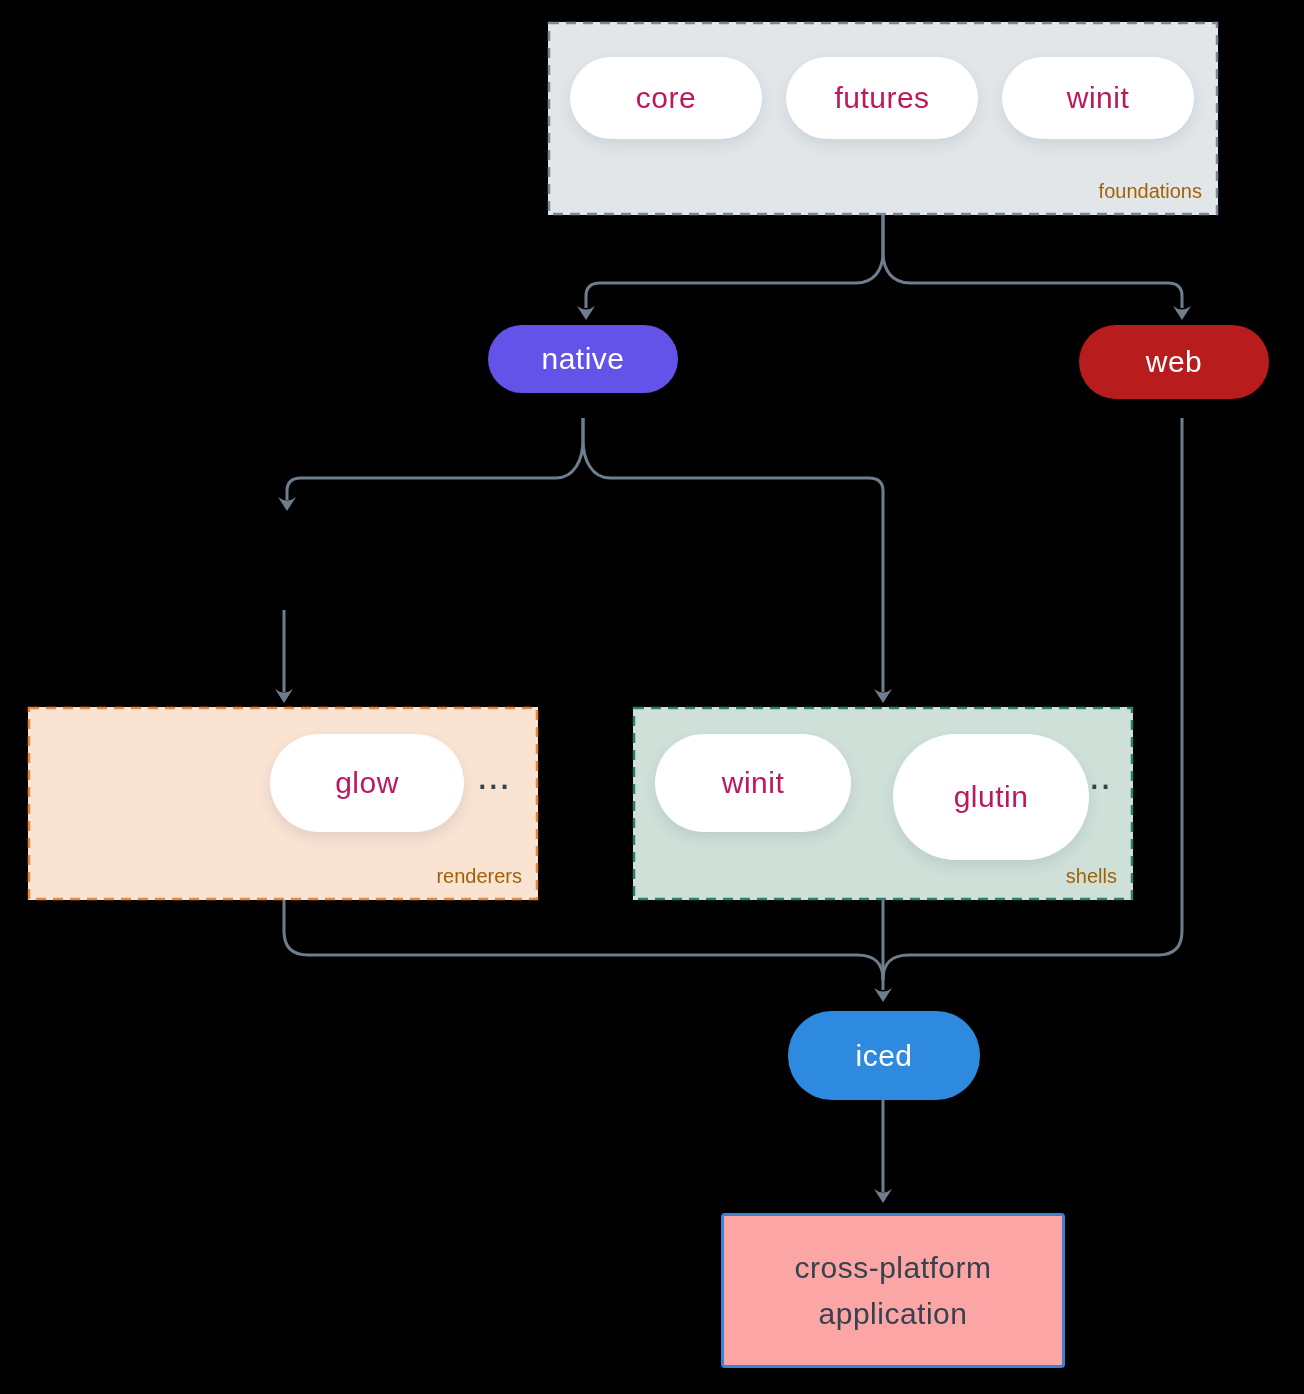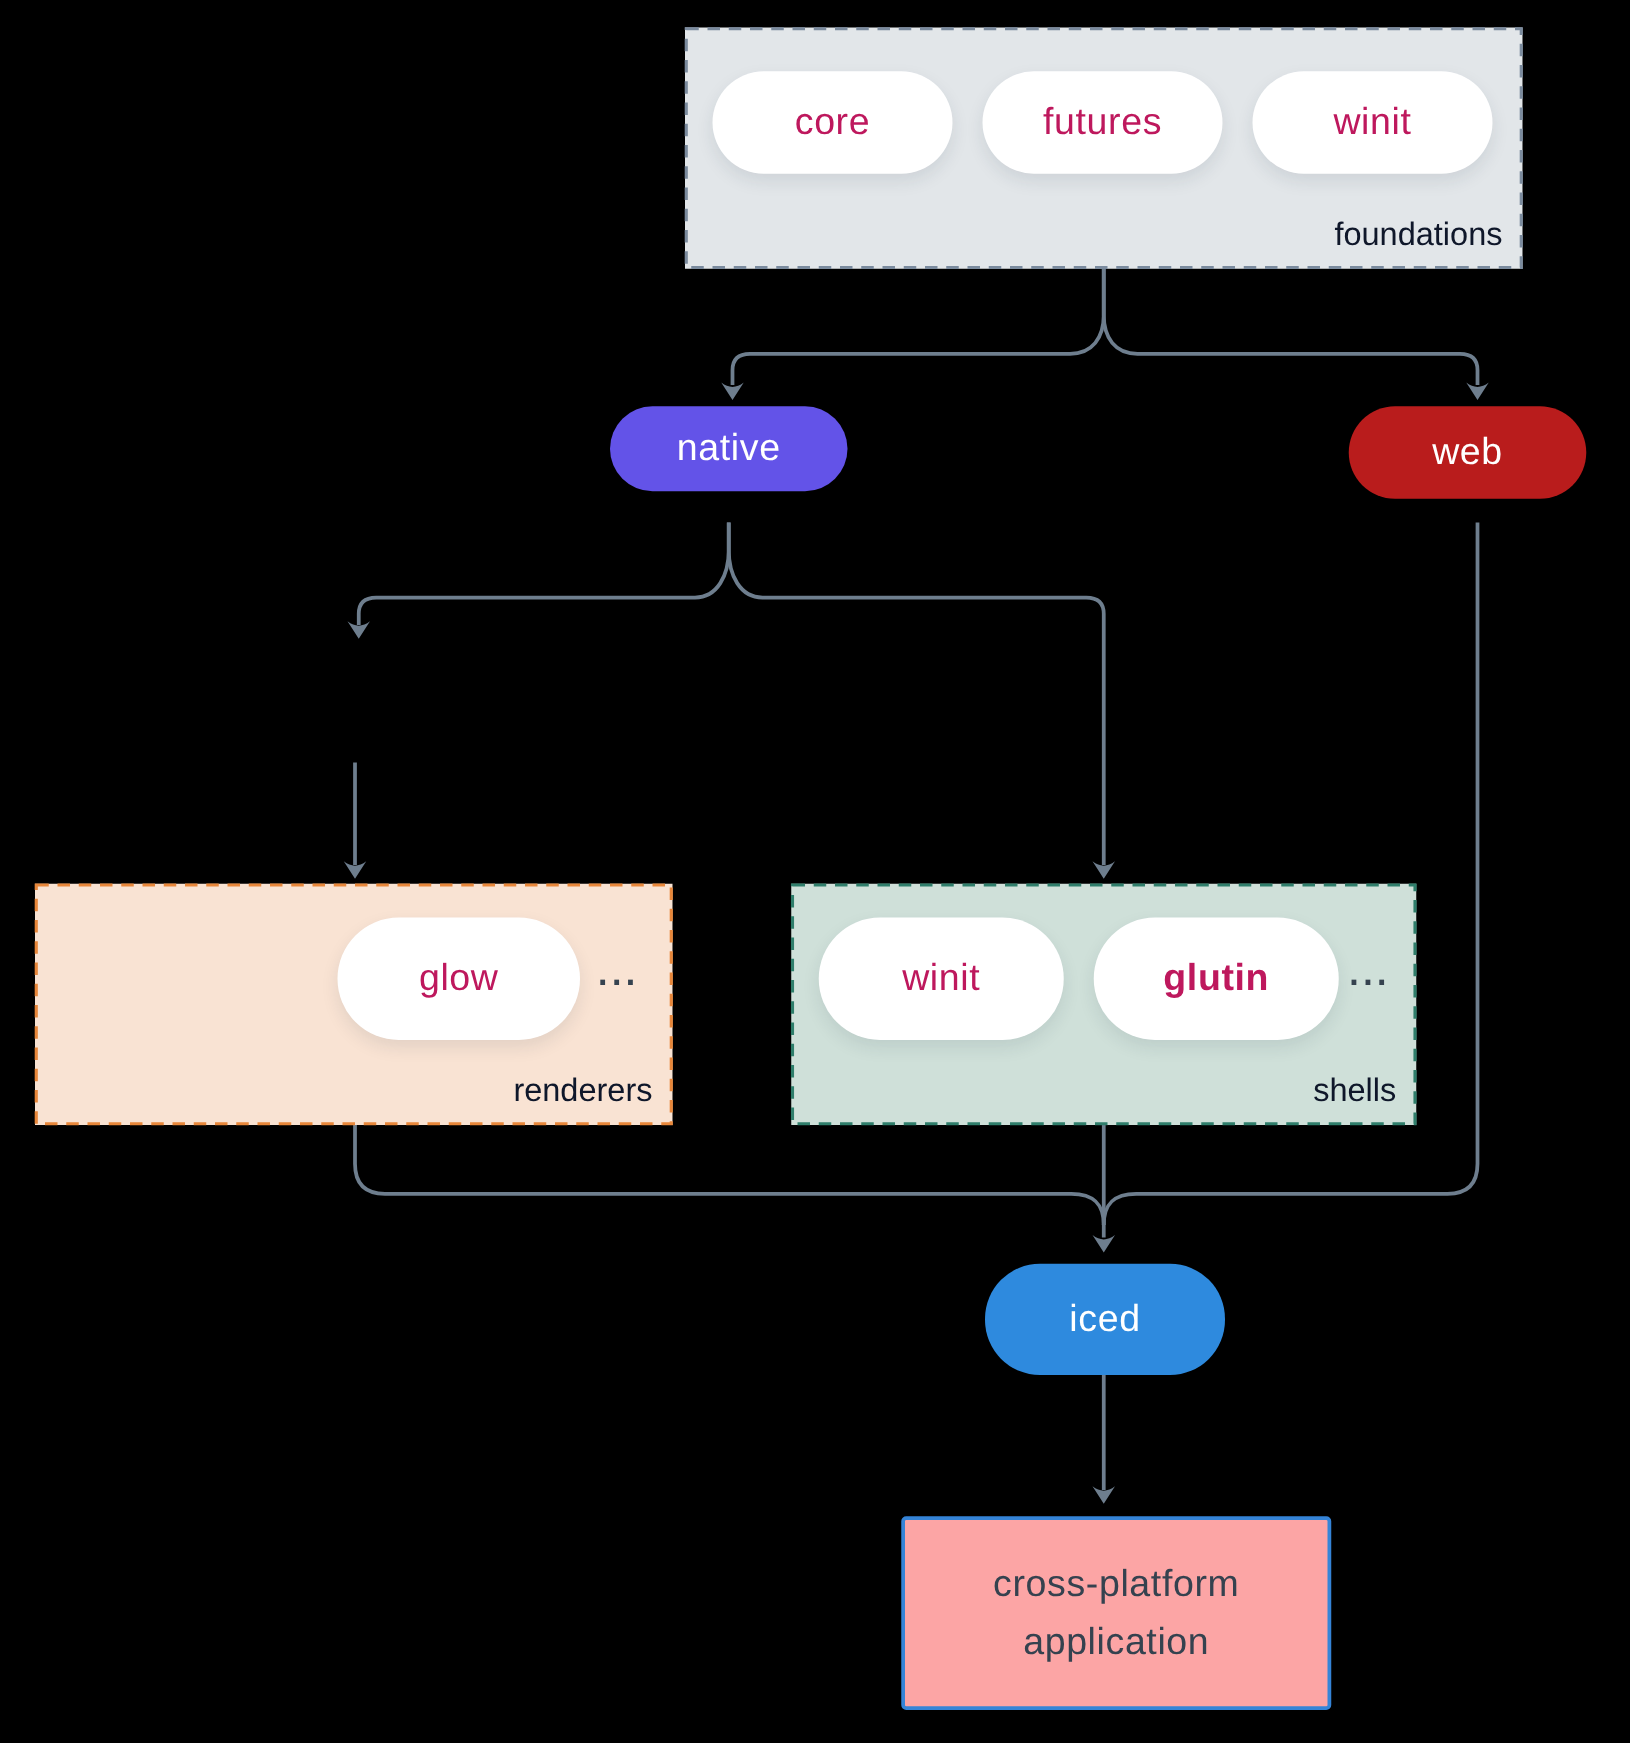--- a/index.html
+++ b/index.html
@@ -44,28 +44,28 @@
   
   .p-native   { left: 488px;  top: 325px;  width: 190px; height: 68px; border-radius: 46px; background: #6353e8; }
   .p-web      { left: 1079px; top: 325px;  width: 190px; height: 74px; border-radius: 46px; background: #b91c1c; }
   .p-graphics { left: 190px;  top: 516px;  width: 188px; height: 94px; border-radius: 47px; background: #e8833c; }
   .p-iced     { left: 788px;  top: 1011px; width: 192px; height: 89px; border-radius: 44px; background: #2e8ade; }
 
   
   .p-wgpu   { left: 50px;  top: 734px; width: 196px; height: 98px; }
   .p-glow   { left: 270px; top: 734px; width: 194px; height: 98px; }
   .p-winit  { left: 655px; top: 734px; width: 196px; height: 98px; }
-  .p-glutin { left: 875px; top: 734px; width: 196px; height: 98px; font-weight: bold; }
+  .p-glutin { left: 893px; top: 734px; width: 196px; height: 126px; }
 
   .corner-label {
     position: absolute;
     right: 16px;
     bottom: 12px;
-    font-size: 26px;
-    color: #0f172a;
+    font-size: 20px;
+    color: #a16207;
   }
   .dots {
     position: absolute;
     top: 44px;
     font-size: 40px;
     line-height: 48px;
     color: #35424f;
   }
   .dots-renderers { right: 28px; }
   .dots-shells    { right: 22px; }

